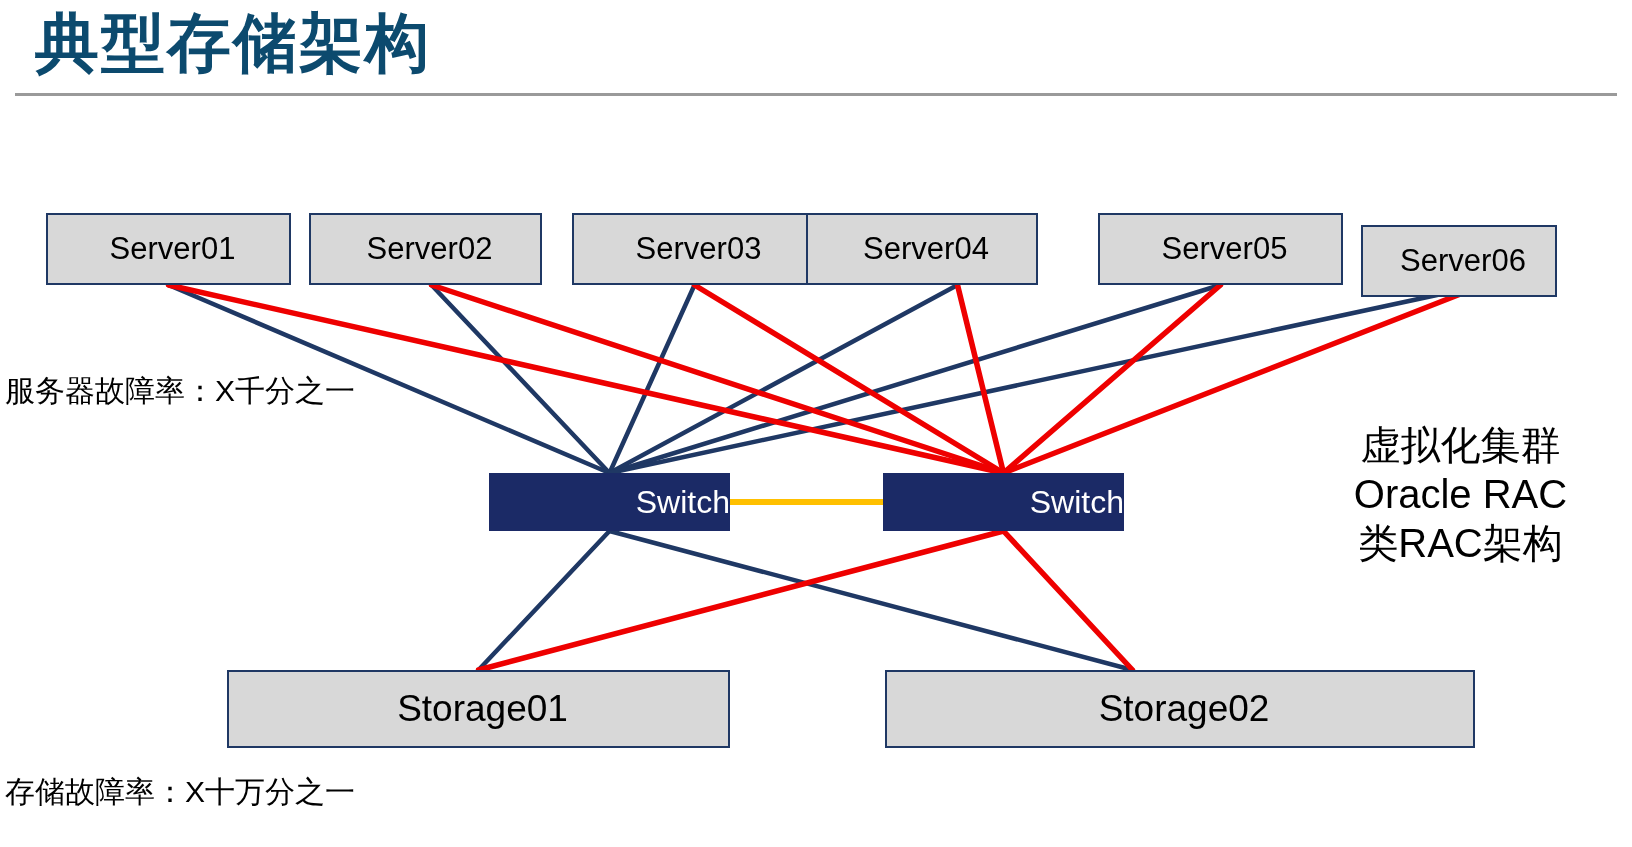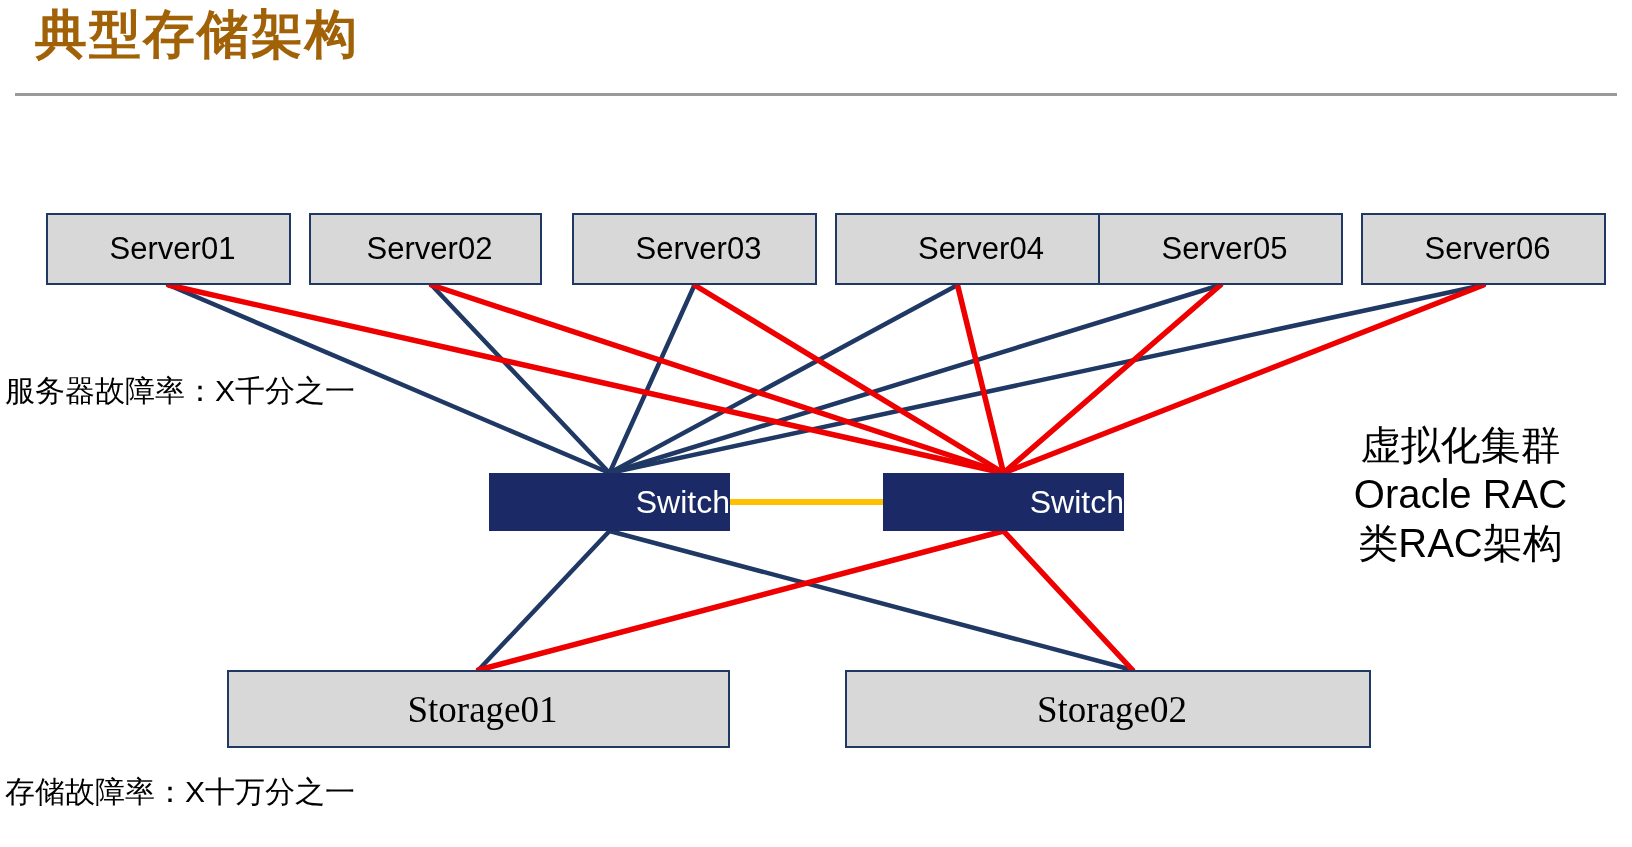--- a/index.html
+++ b/index.html
@@ -9,23 +9,23 @@
     height: 847px;
     background: #ffffff;
     overflow: hidden;
     font-family: "Liberation Sans", sans-serif;
   }
   .page-title {
     position: absolute;
     left: 35px;
     top: 0px;
     margin: 0;
-    font-size: 52px;
+    font-size: 64px;
     font-weight: bold;
-    color: #a16207;
+    color: #0c4a6e;
     letter-spacing: 2px;
     z-index: 3;
   }
   .divider {
     position: absolute;
     left: 15px;
     top: 93px;
     width: 1602px;
     height: 3px;
     background: #9a9a9a;
@@ -46,21 +46,21 @@
     justify-content: center;
     z-index: 2;
     padding-left: 8px;
   }
   .node.graybox {
     background: #D8D8D8;
     border: 2.5px solid #1F3864;
     color: #000000;
   }
   .node.server { font-size: 31px; }
-  .node.storage { font-size: 37px; font-family: Liberation Serif, serif; }
+  .node.storage { font-size: 37px; }
   .node.switch {
     background: #1B2A66;
     color: #ffffff;
     font-size: 32px;
     justify-content: flex-end;
   }
   .side-label {
     position: absolute;
     color: #000000;
     font-size: 30px;
@@ -107,41 +107,41 @@
 
   <div class="node graybox server" style="left:46px;top:213px;width:245px;height:72px">
     <span>Server01</span>
   </div>
   <div class="node graybox server" style="left:309px;top:213px;width:233px;height:72px">
     <span>Server02</span>
   </div>
   <div class="node graybox server" style="left:572px;top:213px;width:245px;height:72px">
     <span>Server03</span>
   </div>
-  <div class="node graybox server" style="left:835px;top:213px;width:284px;height:72px">
+  <div class="node graybox server" style="left:806px;top:213px;width:232px;height:72px">
     <span>Server04</span>
   </div>
   <div class="node graybox server" style="left:1098px;top:213px;width:245px;height:72px">
     <span>Server05</span>
   </div>
-  <div class="node graybox server" style="left:1361px;top:213px;width:245px;height:72px">
+  <div class="node graybox server" style="left:1361px;top:225px;width:196px;height:72px">
     <span>Server06</span>
   </div>
 
   <div class="node switch" style="left:489px;top:473px;width:241px;height:58px">
     <span>Switch</span>
   </div>
   <div class="node switch" style="left:883px;top:473px;width:241px;height:58px">
     <span>Switch</span>
   </div>
 
   <div class="node graybox storage" style="left:227px;top:670px;width:503px;height:78px">
     <span>Storage01</span>
   </div>
-  <div class="node graybox storage" style="left:845px;top:670px;width:526px;height:78px">
+  <div class="node graybox storage" style="left:885px;top:670px;width:590px;height:78px">
     <span>Storage02</span>
   </div>
 
   <div class="side-label" style="left:5px;top:371px">服务器故障率：X千分之一</div>
   <div class="side-label" style="left:5px;top:772px">存储故障率：X十万分之一</div>
 
   <div class="annotation" style="left:1318px;top:421px;width:285px">
     <div>虚拟化集群</div>
     <div>Oracle RAC</div>
     <div>类RAC架构</div>

